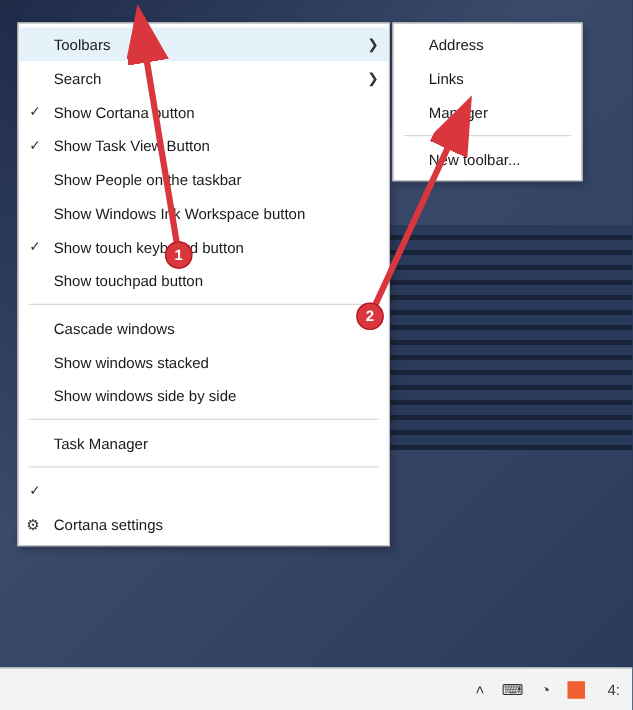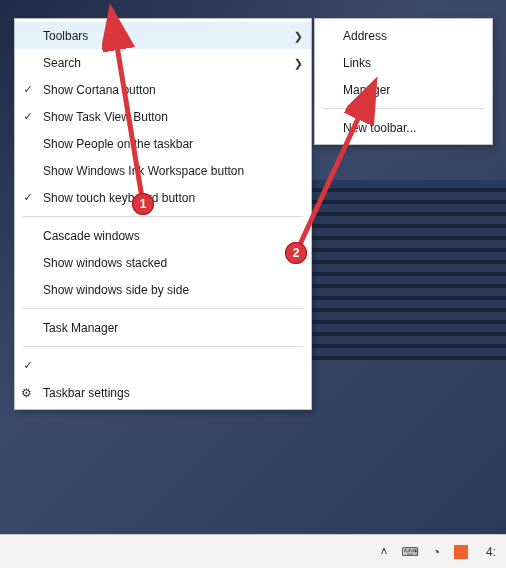--- a/index.html
+++ b/index.html
@@ -44,21 +44,21 @@
 .context-menu {
   position: absolute;
   background: #fff;
   border: 1px solid #bfbfbf;
   box-shadow: 2px 3px 6px rgba(0,0,0,0.25);
   font-size: 12px;
   color: #1a1a1a;
   padding: 3px 0;
 }
 .menu-main { left: 14px; top: 18px; width: 298px; }
-.menu-sub { left: 314px; top: 18px; width: 179px; }
+.menu-sub { left: 314px; top: 18px; width: 152px; }
 .menu-item {
   display: flex;
   align-items: center;
   height: 27px;
   padding: 0 10px 0 28px;
   position: relative;
   cursor: default;
 }
 .menu-item.hovered { background: #e6f2fa; }
 .menu-item .check {
@@ -128,41 +128,44 @@
   <div class="menu-item">
     <span class="label">Show People on the taskbar</span>
   </div>
   <div class="menu-item">
     <span class="label">Show Windows Ink Workspace button</span>
   </div>
   <div class="menu-item">
     <span class="check">✓</span>
     <span class="label">Show touch keyboard button</span>
   </div>
+  <div class="menu-item">
+    <span class="label">Show touchpad button</span>
+  </div>
   <div class="menu-sep"></div>
   <div class="menu-item">
     <span class="label">Cascade windows</span>
   </div>
   <div class="menu-item">
     <span class="label">Show windows stacked</span>
   </div>
   <div class="menu-item">
     <span class="label">Show windows side by side</span>
   </div>
   <div class="menu-sep"></div>
   <div class="menu-item">
     <span class="label">Task Manager</span>
   </div>
   <div class="menu-sep"></div>
   <div class="menu-item">
     <span class="check">✓</span>
   </div>
   <div class="menu-item">
     <span class="gear">⚙</span>
-    <span class="label">Taskbar settings</span>
+    <span class="label">Cortana settings</span>
   </div>
 </div>
 
 <div class="context-menu menu-sub">
   <div class="menu-item">
     <span class="label">Address</span>
   </div>
   <div class="menu-item">
     <span class="label">Links</span>
   </div>

